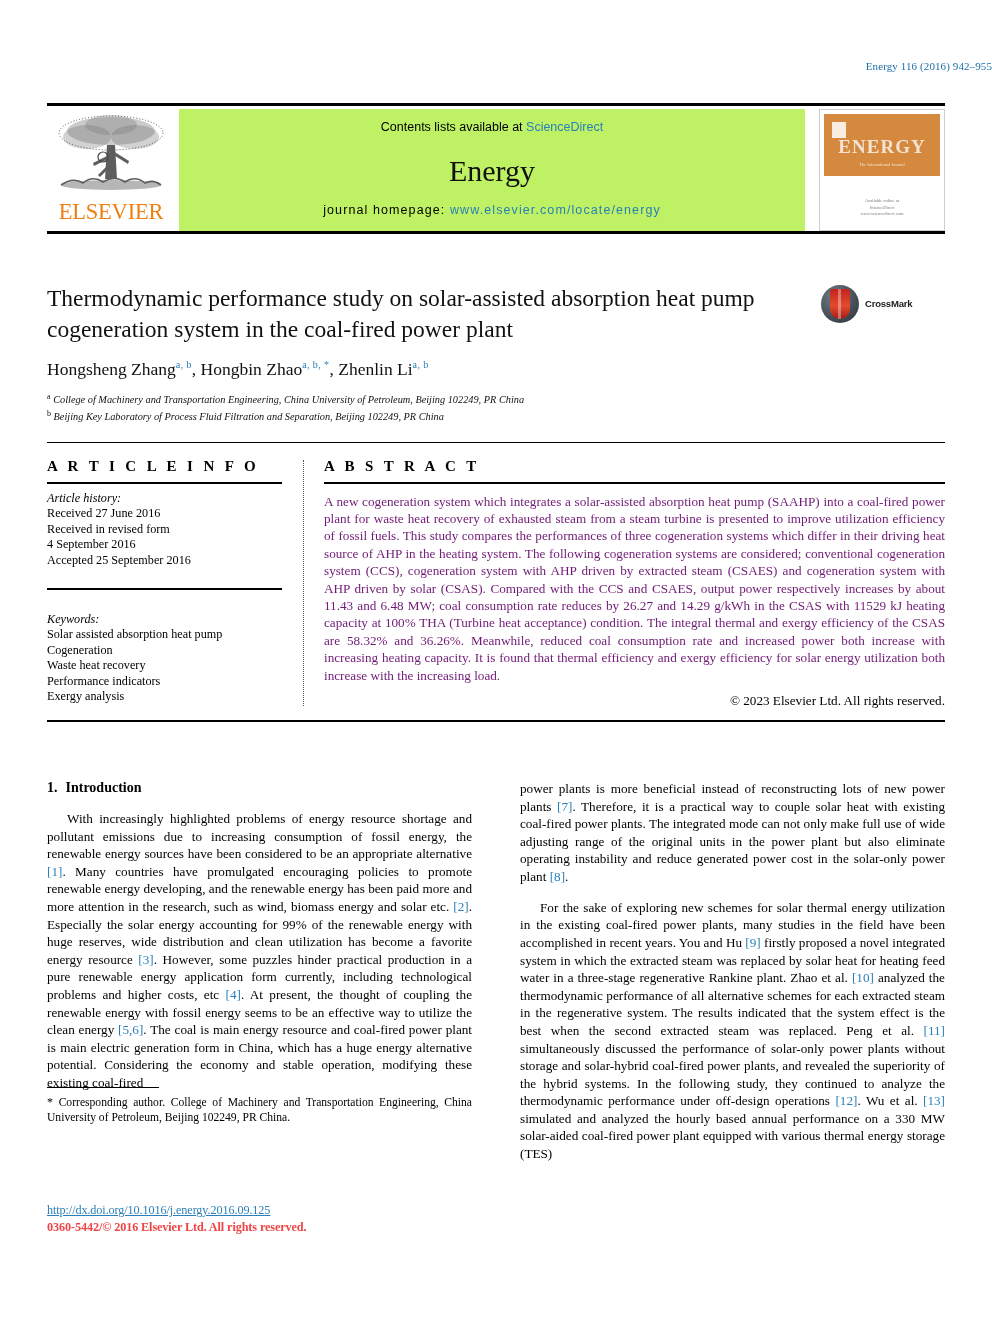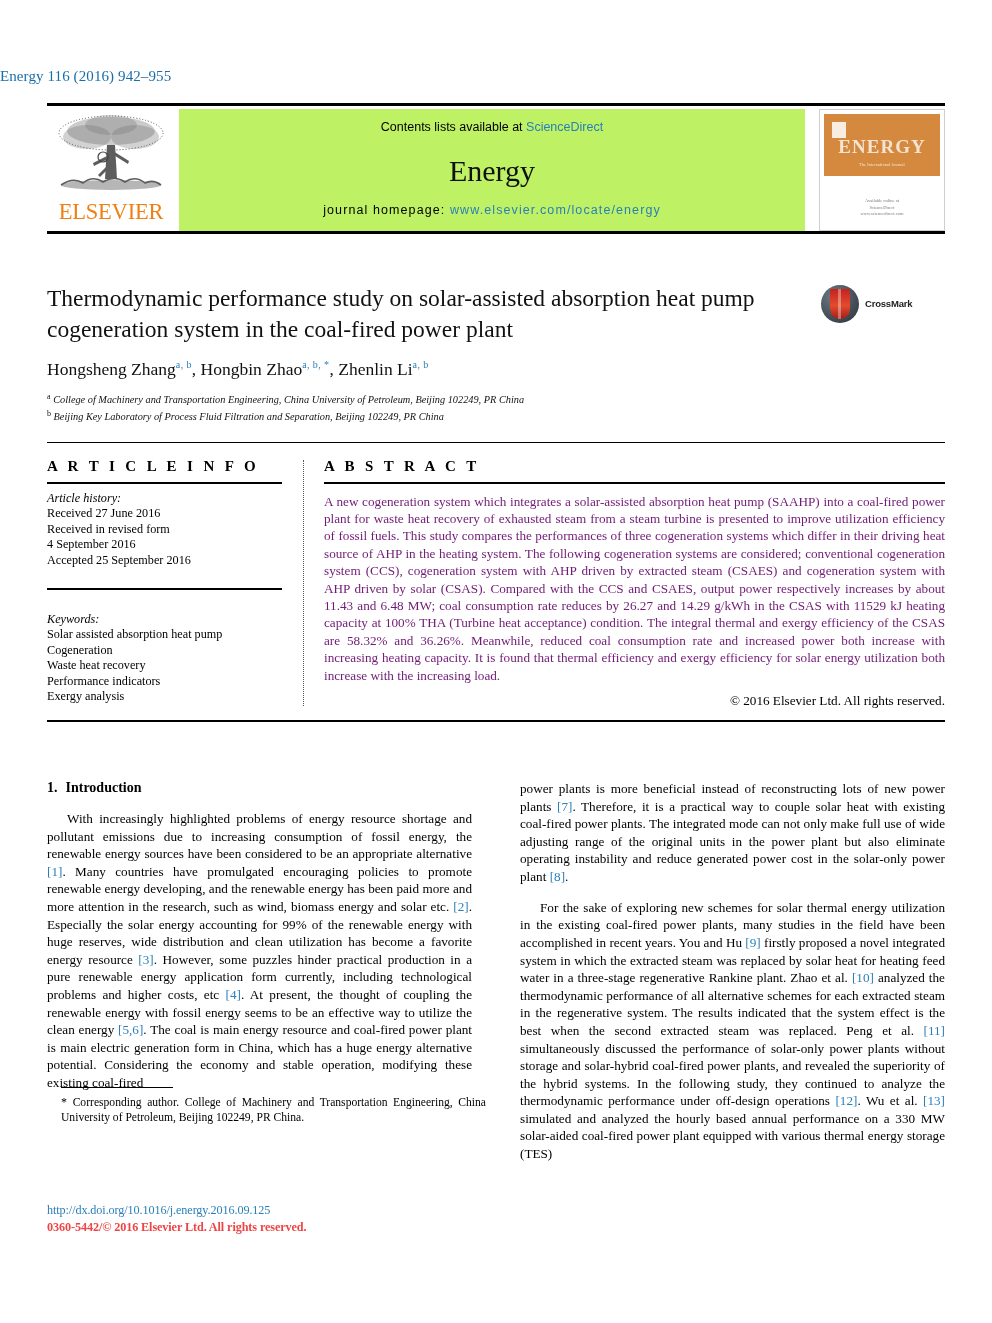--- a/index.html
+++ b/index.html
@@ -19,24 +19,24 @@
   .page {
     position: absolute;
     left: 0; top: 0;
     width: 992px;
     height: 1323px;
   }
 
   
   .running-head {
     position: absolute;
-    left: 0; top: 68px;
+    left: 0; top: 60px;
     width: 992px;
-    text-align: left;
-    font-size: 15px;
+    text-align: right;
+    font-size: 11px;
     color: #1a6ea8;
     letter-spacing: 0.1px;
   }
 
   
   .banner {
     position: absolute;
     left: 47px; top: 103px;
     width: 898px;
   }
@@ -367,21 +367,20 @@
   }
   .para.first { margin-top: 14px; }
   .para.cont { text-indent: 0; margin-top: 0; }
   .ref { color: #2a7fb8; }
 
   
   .footnote {
     position: absolute;
     left: 0; top: 307px;
     width: 425px;
-    margin-left: 14px;
   }
   .fn-rule {
     width: 112px;
     height: 1px;
     background: #000;
     margin-bottom: 7px;
   }
   .fn-text {
     font-size: 11.6px;
     line-height: 14.6px;
@@ -391,20 +390,21 @@
 
   
   .doi-block {
     position: absolute;
     left: 47px; top: 1203px;
     width: 450px;
   }
   .doi-link {
     font-size: 12.2px;
     color: #2a7fb8;
+    text-decoration: underline;
     letter-spacing: -0.1px;
     display: block;
   }
   .issn-line {
     margin-top: 2px;
     font-size: 12.2px;
     color: #ef4444;
     font-weight: bold;
     letter-spacing: -0.1px;
   }
@@ -511,21 +511,21 @@
         <div>Waste heat recovery</div>
         <div>Performance indicators</div>
         <div>Exergy analysis</div>
       </div>
     </div>
 
     <div class="col-abs">
       <div class="sec-label">A B S T R A C T</div>
       <div class="sec-rule"></div>
       <div class="abstract-text">A new cogeneration system which integrates a solar-assisted absorption heat pump (SAAHP) into a coal-fired power plant for waste heat recovery of exhausted steam from a steam turbine is presented to improve utilization efficiency of fossil fuels. This study compares the performances of three cogeneration systems which differ in their driving heat source of AHP in the heating system. The following cogeneration systems are considered; conventional cogeneration system (CCS), cogeneration system with AHP driven by extracted steam (CSAES) and cogeneration system with AHP driven by solar (CSAS). Compared with the CCS and CSAES, output power respectively increases by about 11.43 and 6.48 MW; coal consumption rate reduces by 26.27 and 14.29 g/kWh in the CSAS with 11529 kJ heating capacity at 100% THA (Turbine heat acceptance) condition. The integral thermal and exergy efficiency of the CSAS are 58.32% and 36.26%. Meanwhile, reduced coal consumption rate and increased power both increase with increasing heating capacity. It is found that thermal efficiency and exergy efficiency for solar energy utilization both increase with the increasing load.</div>
-      <div class="abs-copy">© 2016 Elsevier Ltd. All rights reserved.</div>
+      <div class="abs-copy">© 2023 Elsevier Ltd. All rights reserved.</div>
     </div>
 
     <div class="ia-rule-bottom"></div>
   </div>
 
   <div class="body-cols">
 
     <div class="bcol bcol-left">
       <div class="sec-head">
         <span class="num">1.</span><span>Introduction</span>

